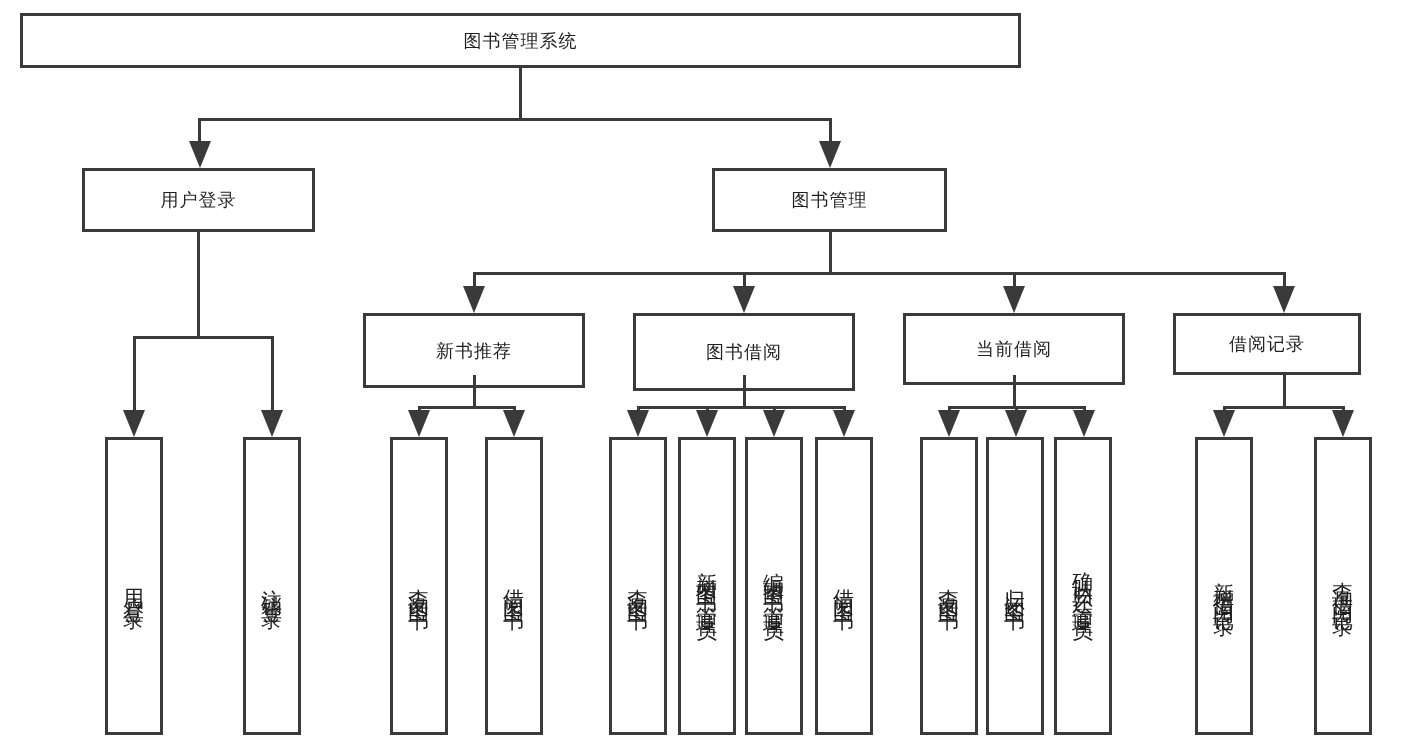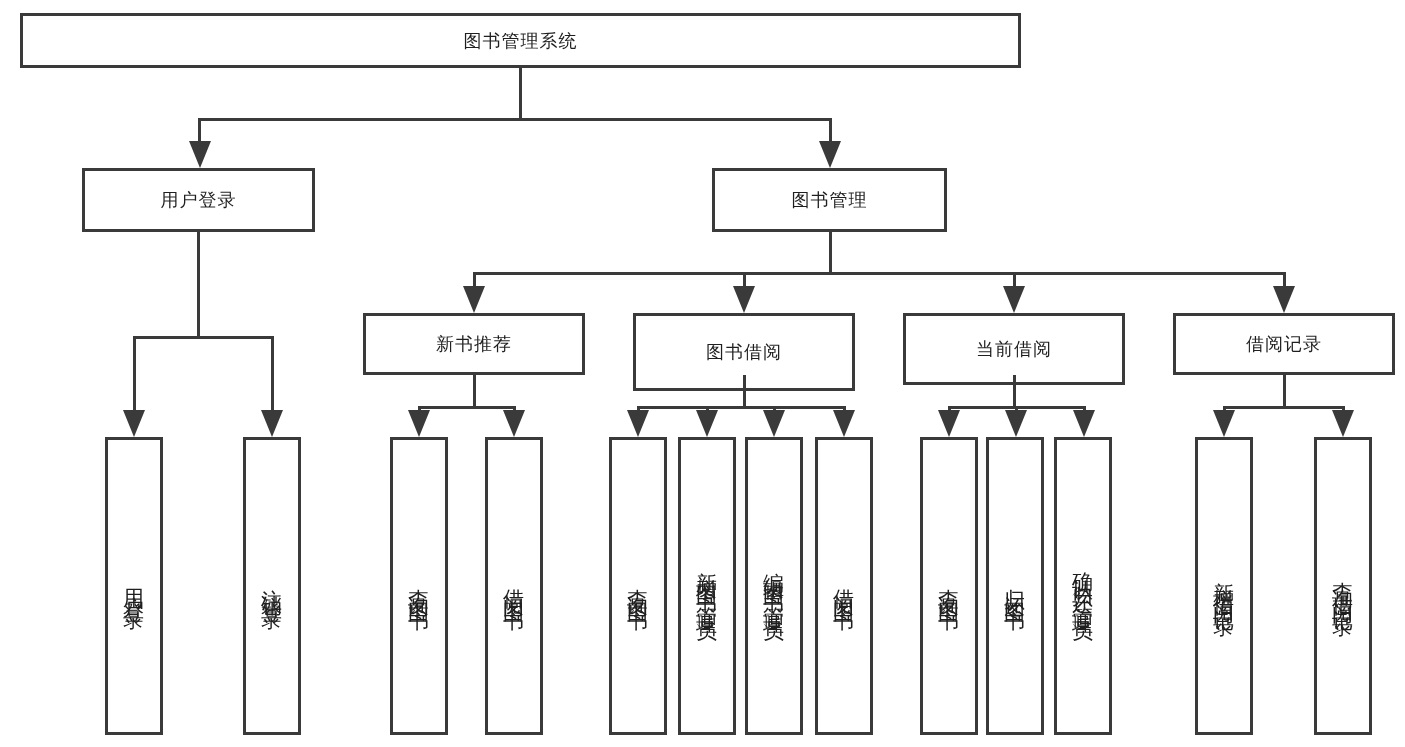--- a/index.html
+++ b/index.html
@@ -62,24 +62,24 @@
   <div class="hline" style="left:473px;top:272px;width:813px"></div>
   <div class="vline" style="left:473px;top:272px;height:15px"></div>
   <div class="arrow" style="left:463px;top:286px"></div>
   <div class="vline" style="left:743px;top:272px;height:15px"></div>
   <div class="arrow" style="left:733px;top:286px"></div>
   <div class="vline" style="left:1013px;top:272px;height:15px"></div>
   <div class="arrow" style="left:1003px;top:286px"></div>
   <div class="vline" style="left:1283px;top:272px;height:15px"></div>
   <div class="arrow" style="left:1273px;top:286px"></div>
 
-  <div class="hbox" style="left:363px;top:313px;width:222px;height:62px">新书推荐</div>
+  <div class="hbox" style="left:363px;top:313px;width:222px;height:75px">新书推荐</div>
   <div class="hbox" style="left:633px;top:313px;width:222px;height:78px">图书借阅</div>
   <div class="hbox" style="left:903px;top:313px;width:222px;height:72px">当前借阅</div>
-  <div class="hbox" style="left:1173px;top:313px;width:222px;height:62px">借阅记录</div>
+  <div class="hbox" style="left:1173px;top:313px;width:188px;height:62px">借阅记录</div>
 
   <div class="vline" style="left:473px;top:375px;height:33px"></div>
   <div class="hline" style="left:418px;top:406px;width:98px"></div>
   <div class="vline" style="left:418px;top:406px;height:6px"></div>
   <div class="arrow" style="left:408px;top:410px"></div>
   <div class="vline" style="left:513px;top:406px;height:6px"></div>
   <div class="arrow" style="left:503px;top:410px"></div>
 
   <div class="vline" style="left:743px;top:375px;height:33px"></div>
   <div class="hline" style="left:637px;top:406px;width:209px"></div>

